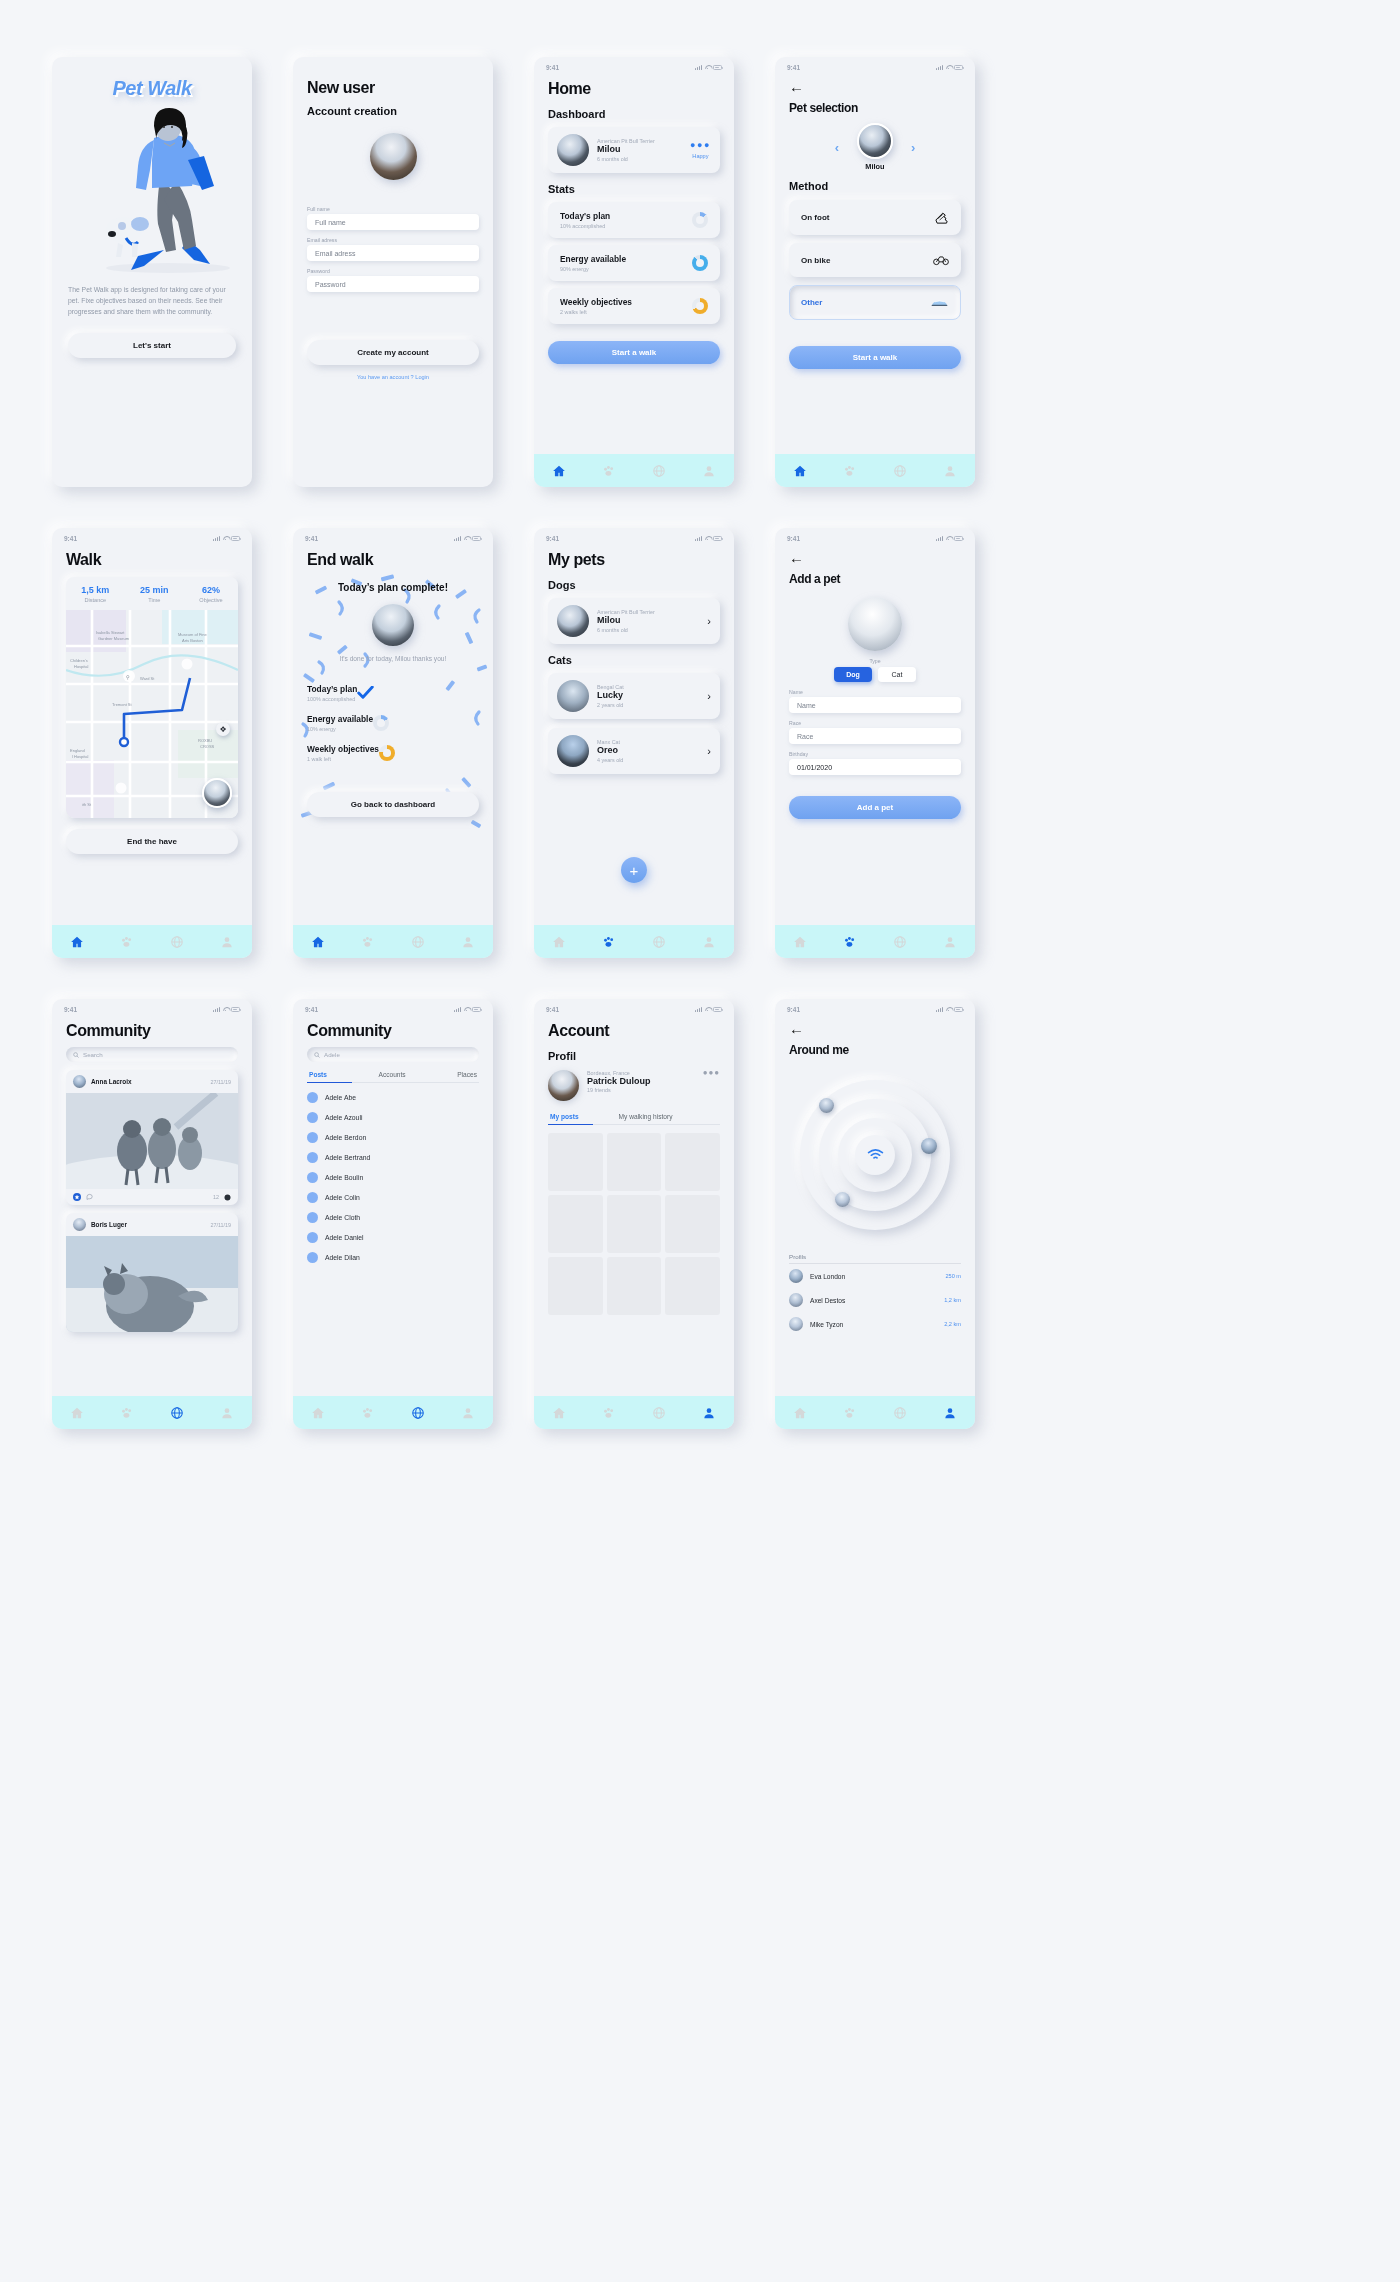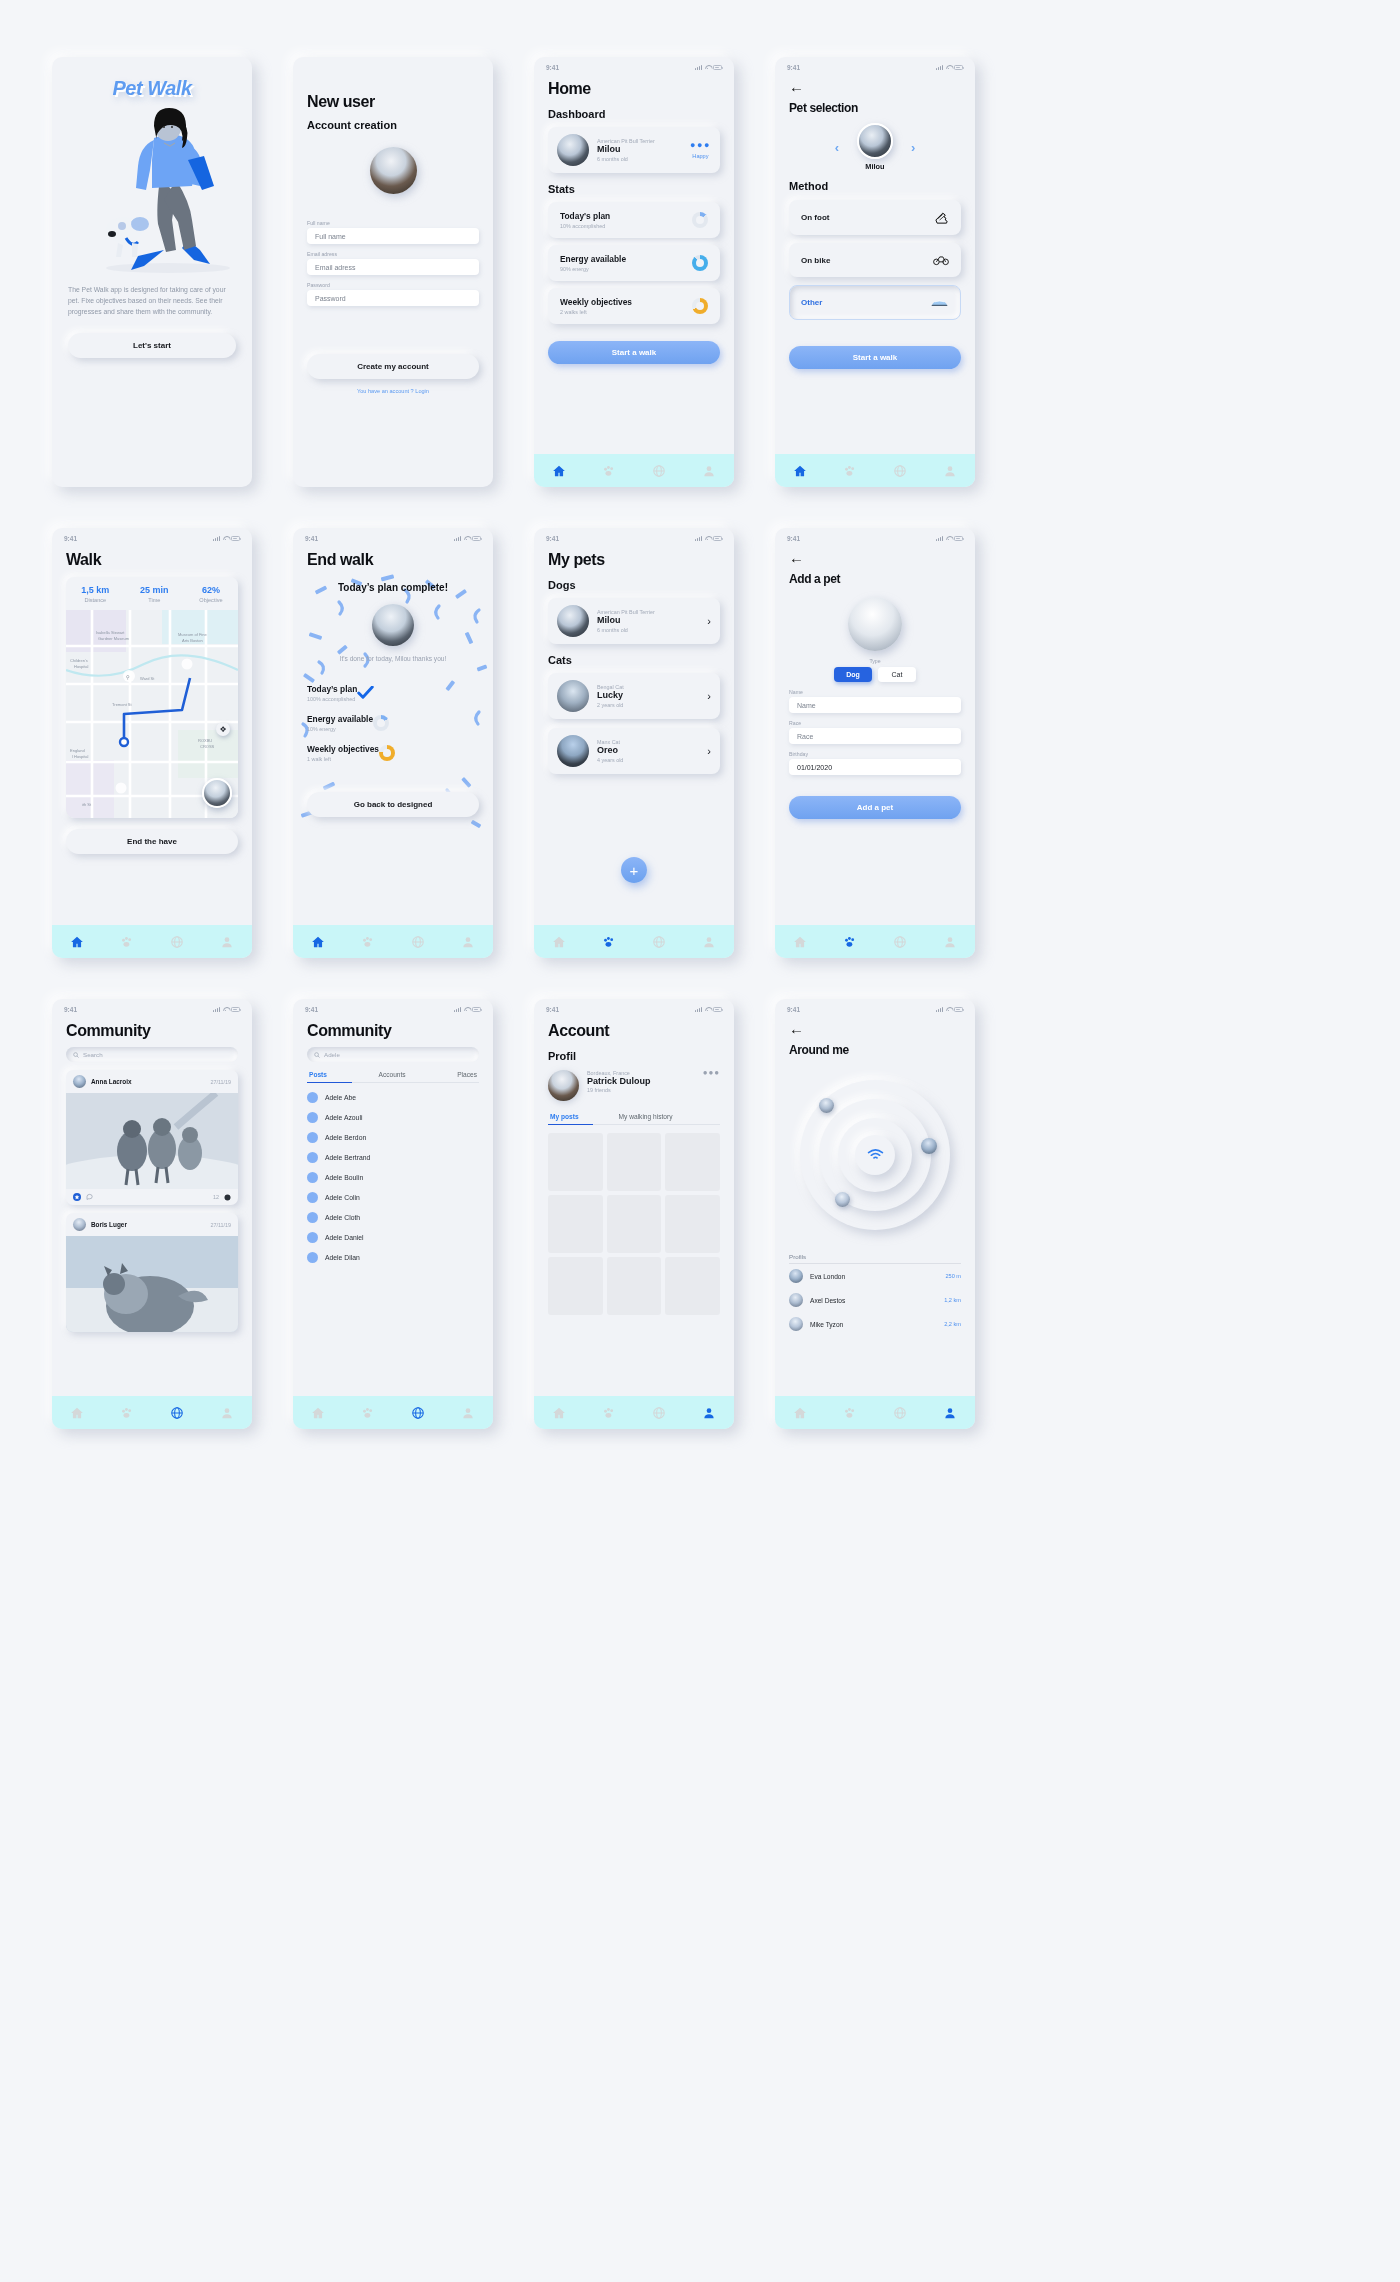--- a/index.html
+++ b/index.html
@@ -207,21 +207,21 @@
           <path d="M63 122 q8 -8 13 2 q-6 6 -13 -2z" fill="#a8c4ee"></path>
         </svg>
       </div>
       <div class="p1desc">The Pet Walk app is designed for taking care of your pet. Fixe objectives based on their needs. See their progresses and share them with the community.</div>
       <div class="btn-neu" style="margin-top:16px;">Let's start</div>
     </div>
   </div>
 
   <div class="phone">
     <div class="body">
-      <h1 class="title" style="margin-top:36px">New user</h1>
+      <h1 class="title" style="margin-top:22px">New user</h1>
       <h2 class="sec" style="margin-top:8px">Account creation</h2>
       <div style="display:flex;justify-content:center;margin-top:16px;">
         <div class="avatar ph-man" style="width:47px;height:47px;box-shadow:2px 3px 8px rgba(160,172,195,.6)"></div>
       </div>
       <div style="margin-top:26px;">
         <div class="flabel">Full name</div>
         <div class="finput" style="color:#7c838f">Full name</div>
         <div class="flabel">Email adress</div>
         <div class="finput" style="color:#7c838f">Email adress</div>
         <div class="flabel">Password</div>
@@ -587,21 +587,21 @@
       </div>
       <div class="endrow" style="position:relative">
         <div>
             <div class="er-t">Weekly objectives</div>
              <div class="er-s">1 walk left</div>
           </div>
         <div class="ring" style="background:conic-gradient(#f0ad2b 0% 78%, #e7ecf2 78% 100%);position:relative">
           <span style="position:absolute;inset:4.2px;background:#f1f3f7;border-radius:50%"></span>
           </div>
       </div>
-      <div class="btn-neu" style="margin-top:30px;position:relative">Go back to designed</div>
+      <div class="btn-neu" style="margin-top:30px;position:relative">Go back to dashboard</div>
     </div>
     <div class="tabbar">
       <span class="ti active">
           <svg viewBox="0 0 24 24" fill="#1668e3">
             <path d="M12 3 2 12h3v9h6v-6h2v6h6v-9h3z"></path>
           </svg>
         </span>
       <span class="ti">
           <svg viewBox="0 0 24 24" fill="#e7a0a0">
             <circle cx="6" cy="9" r="2.4"></circle>

